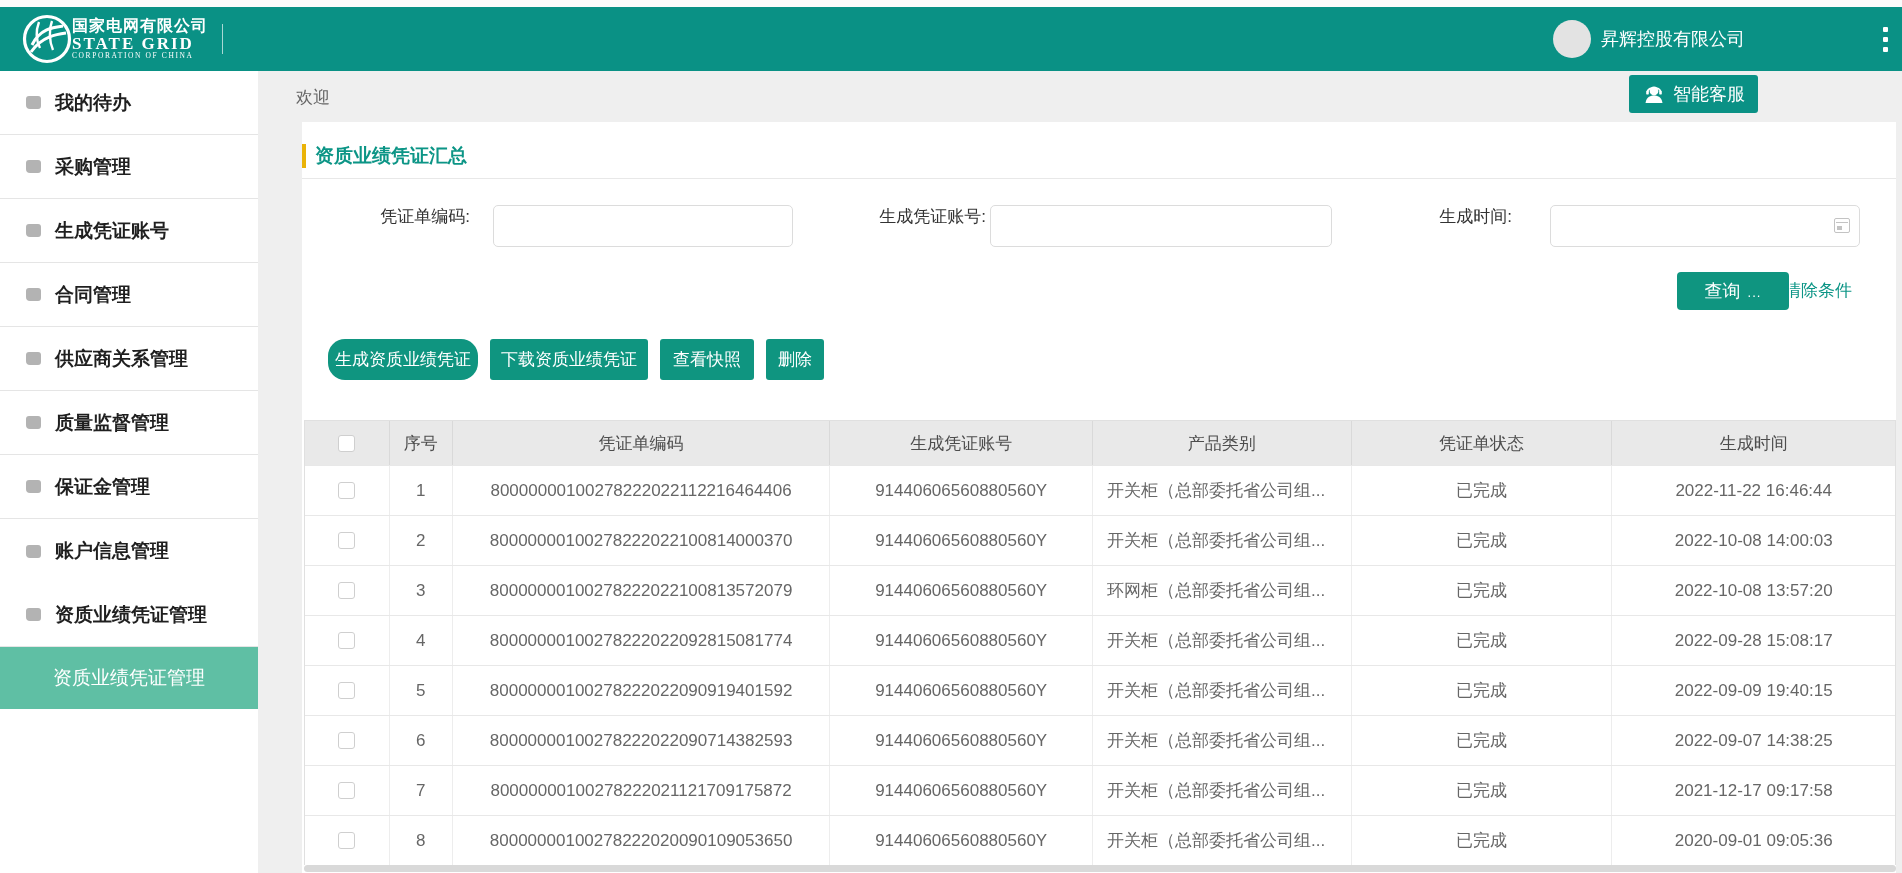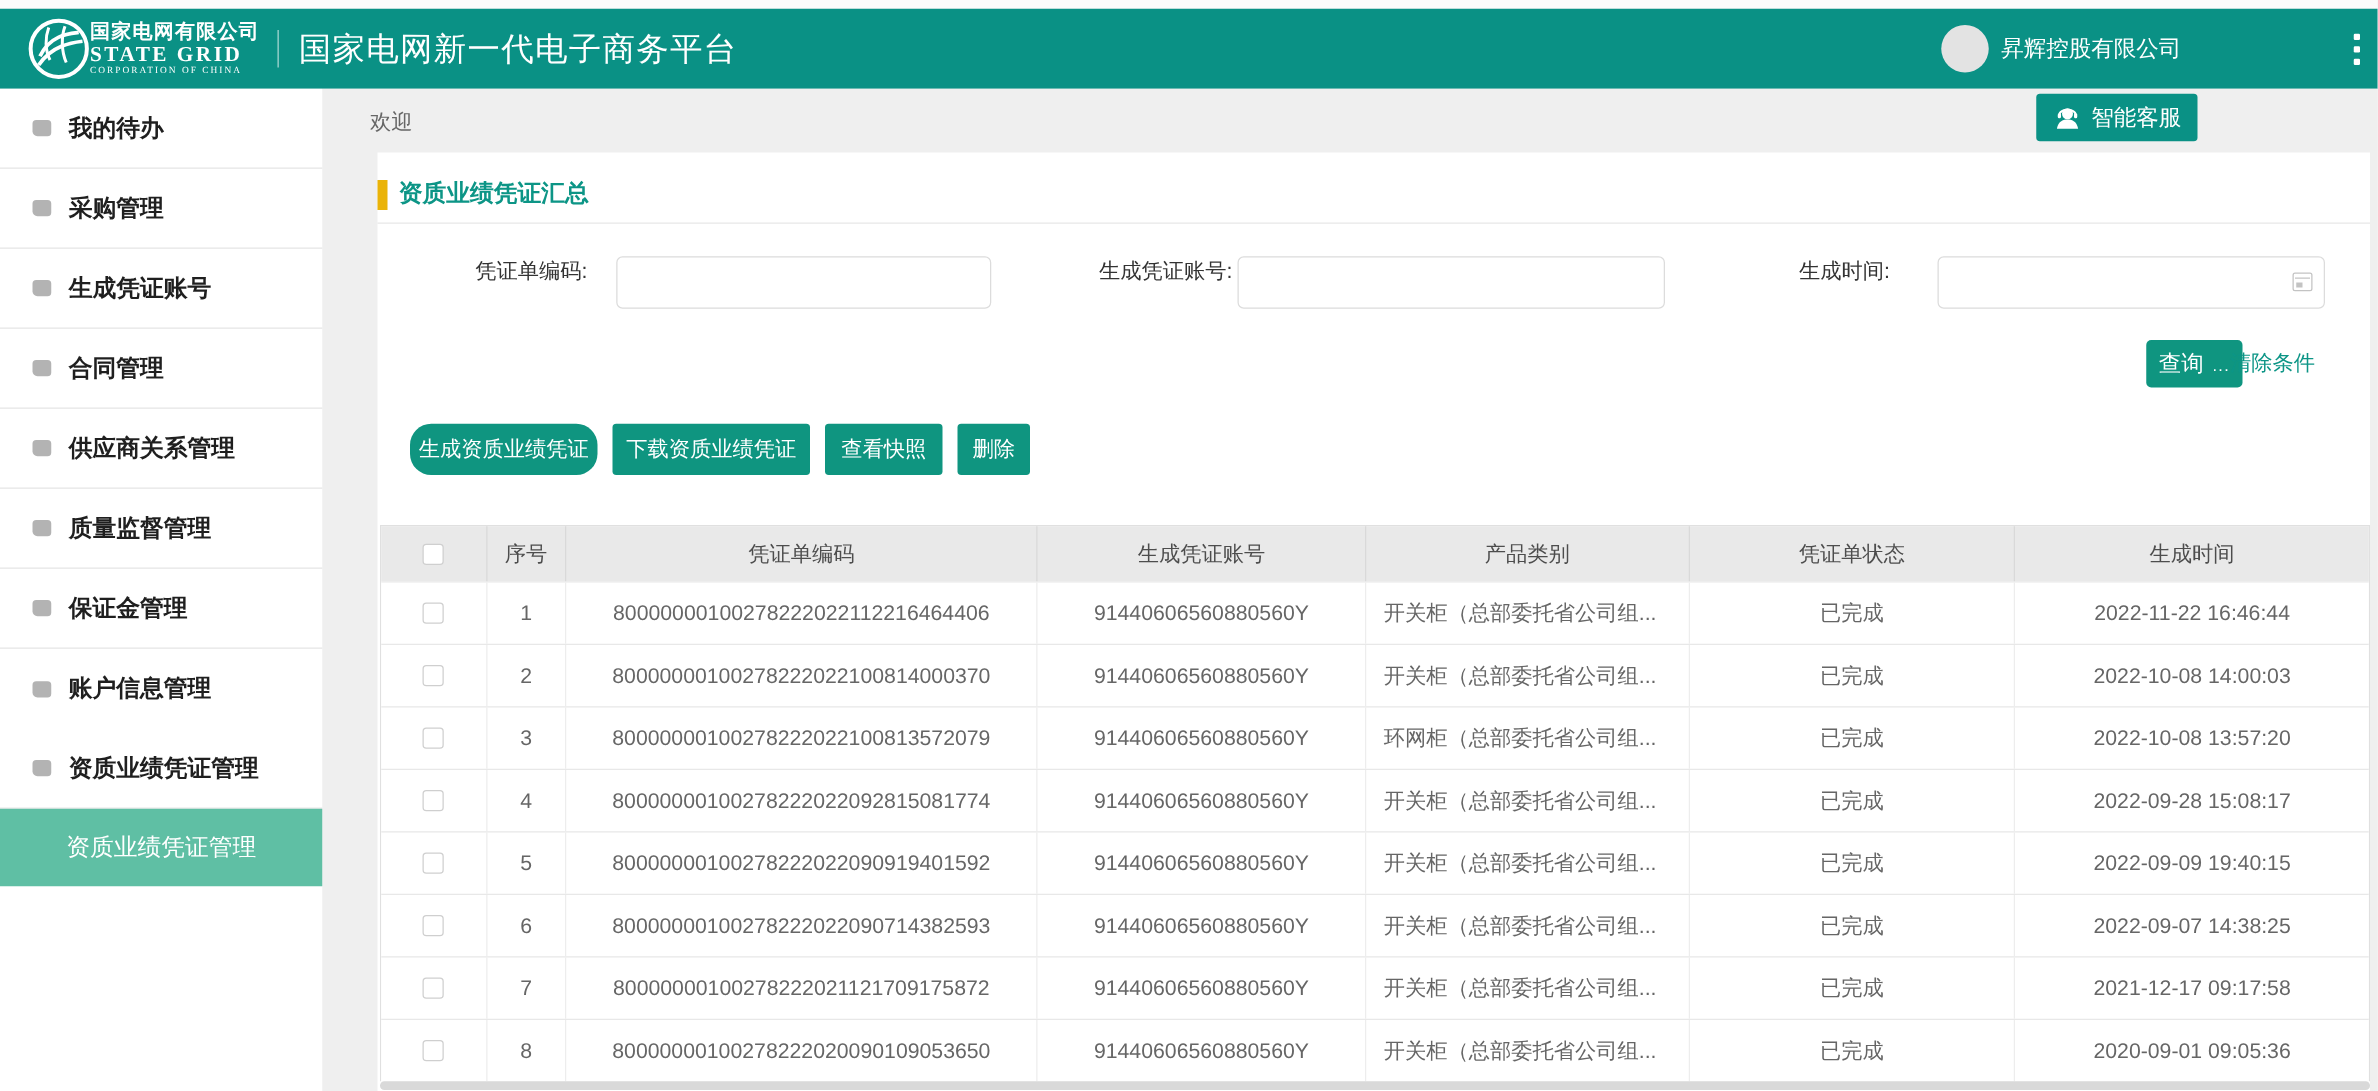--- a/index.html
+++ b/index.html
@@ -32,37 +32,37 @@
   .nav-label { margin-left:14px; font-size:19px; font-weight:bold; color:#1f1f1f; white-space:nowrap; }
   .subnav-active { height:62px; background:#5fbfa4; color:#fff; font-size:19px; display:flex; align-items:center; justify-content:center; cursor:pointer; }
 
   .main { flex:1; position:relative; background:#efefef; }
   .welcome { position:absolute; left:38px; top:15px; font-size:17px; color:#666; }
   .service-btn { position:absolute; top:4px; right:144px; height:38px; background:#0a9185; border:none; border-radius:3px; color:#fff; font-size:18px; font-family:inherit; display:flex; align-items:center; padding:0 13px; cursor:pointer; }
   .service-btn svg { margin-right:7px; }
 
   
   .card { position:absolute; left:44px; top:51px; right:6px; bottom:0; background:#fff; }
-  .card-title { position:absolute; left:0; top:22px; border-left:8px solid #eab308; padding-left:9px; font-size:19px; font-weight:bold; color:#0c9586; line-height:24px; }
+  .card-title { position:absolute; left:0; top:22px; border-left:4px solid #eab308; padding-left:9px; font-size:19px; font-weight:bold; color:#0c9586; line-height:24px; }
   .title-divider { position:absolute; left:0; top:56px; width:100%; height:1px; background:#e8e8e8; }
 
   .fgroup { position:absolute; top:83px; height:42px; display:flex; align-items:flex-start; }
   .fg1 { left:0; }  .fg2 { left:520px; }  .fg3 { left:1040px; }
   .flabel { font-size:17px; color:#333; text-align:right; white-space:nowrap; }
   .fg1 .flabel { width:168px; } .fg2 .flabel { width:164px; } .fg3 .flabel { width:170px; }
   .finput { height:42px; border:1px solid #dcdcdc; border-radius:5px; background:#fff; font-size:16px; color:#333; padding:0 10px; font-family:inherit; outline:none; }
   .fg1 .finput { margin-left:23px; width:300px; }
   .fg2 .finput { margin-left:4px;  width:342px; }
   .fg3 .fwrap  { margin-left:38px; width:310px; position:relative; }
   .fg3 .finput { width:310px; padding-right:34px; }
   .cal-icon { position:absolute; right:10px; top:13px; width:16px; height:15px; border:1.6px solid #c3c3c3; border-radius:2px; }
   .cal-icon::before { content:""; position:absolute; left:1px; right:1px; top:2.5px; height:1.6px; background:#c3c3c3; }
   .cal-icon::after { content:""; position:absolute; left:2px; bottom:2px; width:5px; height:4px; background:#c3c3c3; }
 
-  .search-row-btn { position:absolute; left:1375px; top:150px; width:77px; height:38px; background:#0f9580; color:#fff; border:none; border-radius:4px; font-size:18px; font-family:inherit; cursor:pointer;margin-left:40px; }
+  .search-row-btn { position:absolute; left:1375px; top:150px; width:112px; height:38px; background:#0f9580; color:#fff; border:none; border-radius:4px; font-size:18px; font-family:inherit; cursor:pointer; }
   .search-row-btn .dots { font-size:13px; letter-spacing:1px; margin-left:7px; }
   .clear-link { position:absolute; left:1482px; top:150px; height:38px; line-height:38px; color:#0c9586; font-size:17px; cursor:pointer; white-space:nowrap; }
 
   .actions { position:absolute; left:26px; top:217px; display:flex; gap:12px; }
   .act-btn { height:41px; background:#0f9580; color:#fff; border:none; border-radius:3px; font-size:17px; font-family:inherit; padding:0 18px; cursor:pointer; white-space:nowrap; }
   .ab1 { width:150px; padding:0;border-radius:17px; } .ab2 { width:158px; padding:0; } .ab3 { width:94px; padding:0; } .ab4 { width:58px; padding:0; }
 
   
   .table { position:absolute; left:2px; top:298px; width:1592px; border:1px solid #e0e0e0; border-bottom:none; }
   .tr { display:flex; }
@@ -92,21 +92,20 @@
     <path d="M9 38 C20 22 36 20 44 19" fill="none" stroke="#fff" stroke-width="3"></path>
     <path d="M17 8 C14 16 14 26 18 34" fill="none" stroke="#fff" stroke-width="2.4"></path>
     <path d="M30 7 C27 15 27 27 31 36" fill="none" stroke="#fff" stroke-width="2.4"></path>
   </svg>
   <div class="brand">
     <div class="b1">国家电网有限公司</div>
     <div class="b2">STATE GRID</div>
     <div class="b3">CORPORATION OF CHINA</div>
   </div>
   <div class="vsep"></div>
-  <div class="platform-title">国家电网新一代电子商务平台</div>
   <div class="appbar-right">
     <div class="avatar"></div>
     <div class="company">昇辉控股有限公司</div>
     <div class="kebab">
         <i></i>
         <i></i>
         <i></i>
       </div>
   </div>
 </header>

